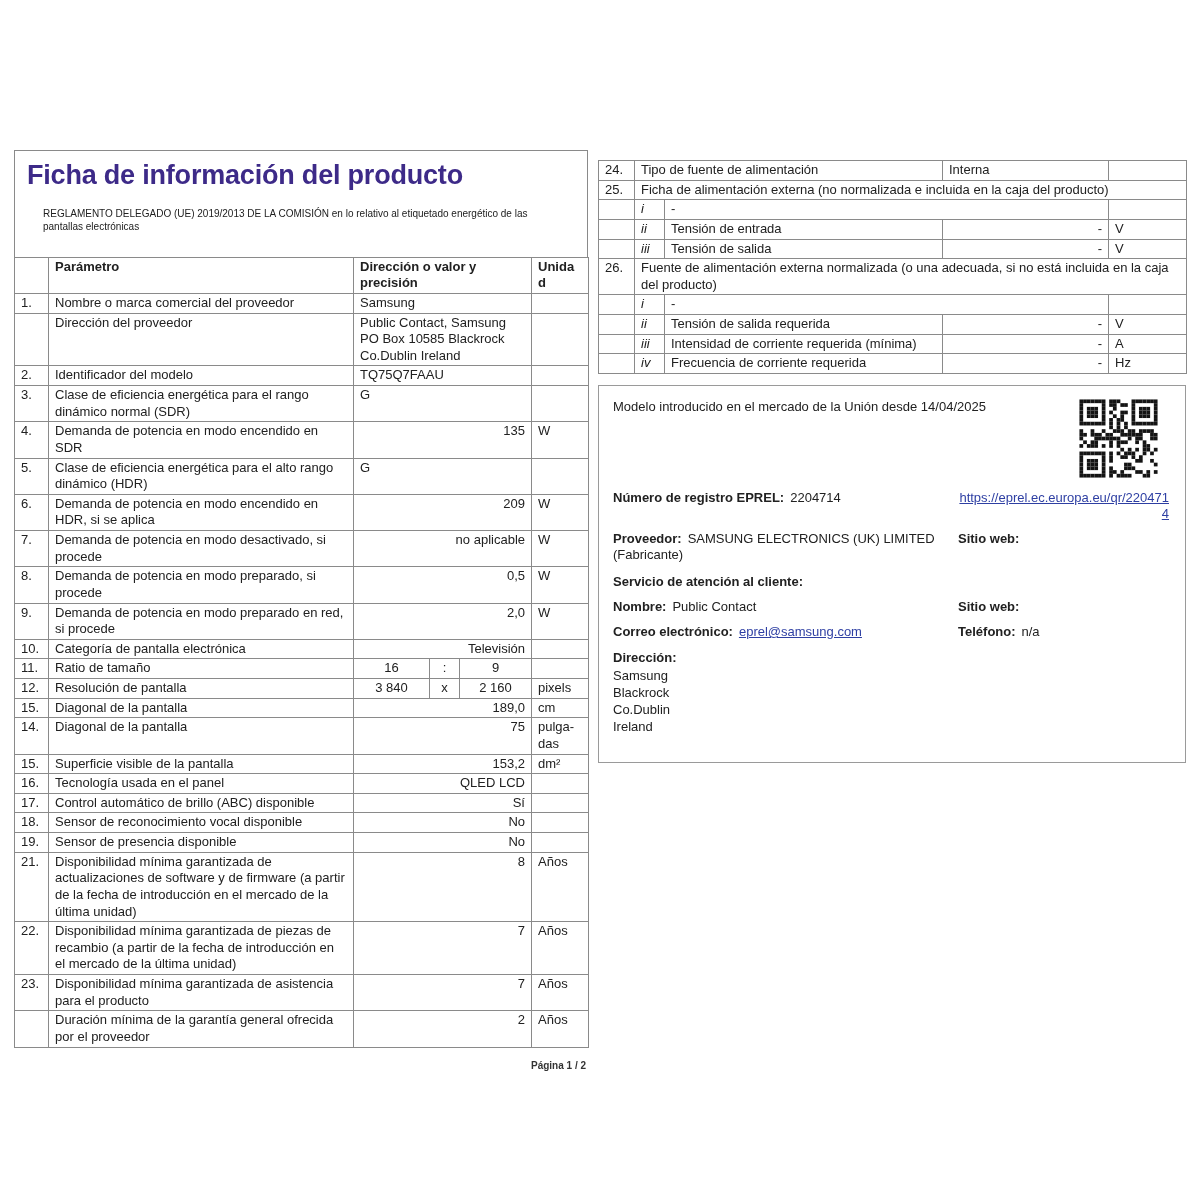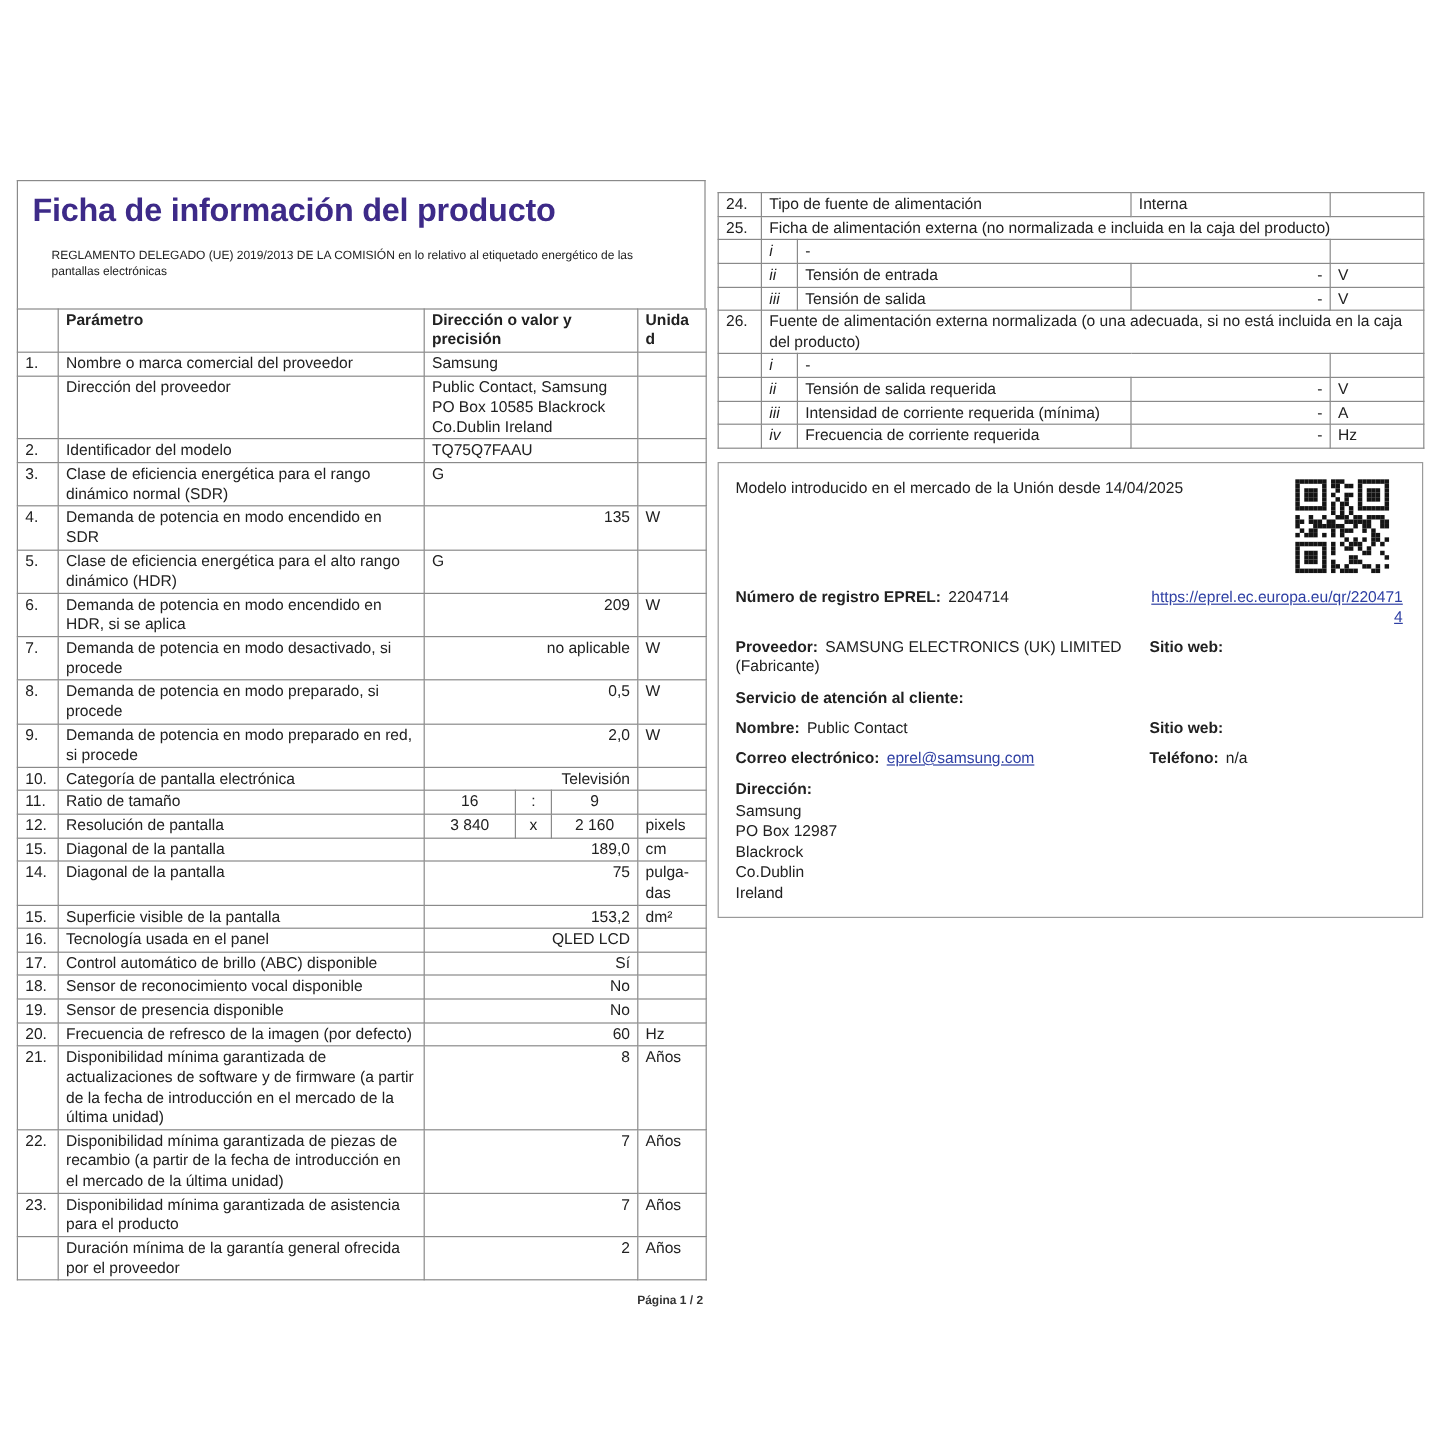--- a/index.html
+++ b/index.html
@@ -192,26 +192,20 @@
             <td class="num">18.</td>
             <td>Sensor de reconocimiento vocal disponible</td>
             <td class="val-right" colspan="3">No</td>
             <td class="unit"></td>
           </tr>
           <tr>
             <td class="num">19.</td>
             <td>Sensor de presencia disponible</td>
             <td class="val-right" colspan="3">No</td>
             <td class="unit"></td>
-          </tr>
-          <tr>
-            <td class="num">20.</td>
-            <td>Frecuencia de refresco de la imagen (por defecto)</td>
-            <td class="val-right" colspan="3">60</td>
-            <td class="unit">Hz</td>
           </tr>
           <tr>
             <td class="num">21.</td>
             <td>Disponibilidad mínima garantizada de actualizaciones de software y de firmware (a partir de la fecha de introducción en el mercado de la última unidad)</td>
             <td class="val-right" colspan="3">8</td>
             <td class="unit">Años</td>
           </tr>
           <tr>
             <td class="num">22.</td>
             <td>Disponibilidad mínima garantizada de piezas de recambio (a partir de la fecha de introducción en el mercado de la última unidad)</td>
@@ -570,21 +564,20 @@
       </div>
       <div class="lblval">
         <span class="b">Teléfono:</span><span>n/a</span>
       </div>
     </div>
 
     <div class="ib-dir">
       <div class="b">Dirección:</div>
       <div class="addr-lines" id="addr-lines">
           <div>Samsung</div>
-          <div>PO Box 12987</div>
           <div>Blackrock</div>
           <div>Co.Dublin</div>
           <div>Ireland</div>
         </div>
     </div>
   </section>
 
 </div>
 
 </body></html>

